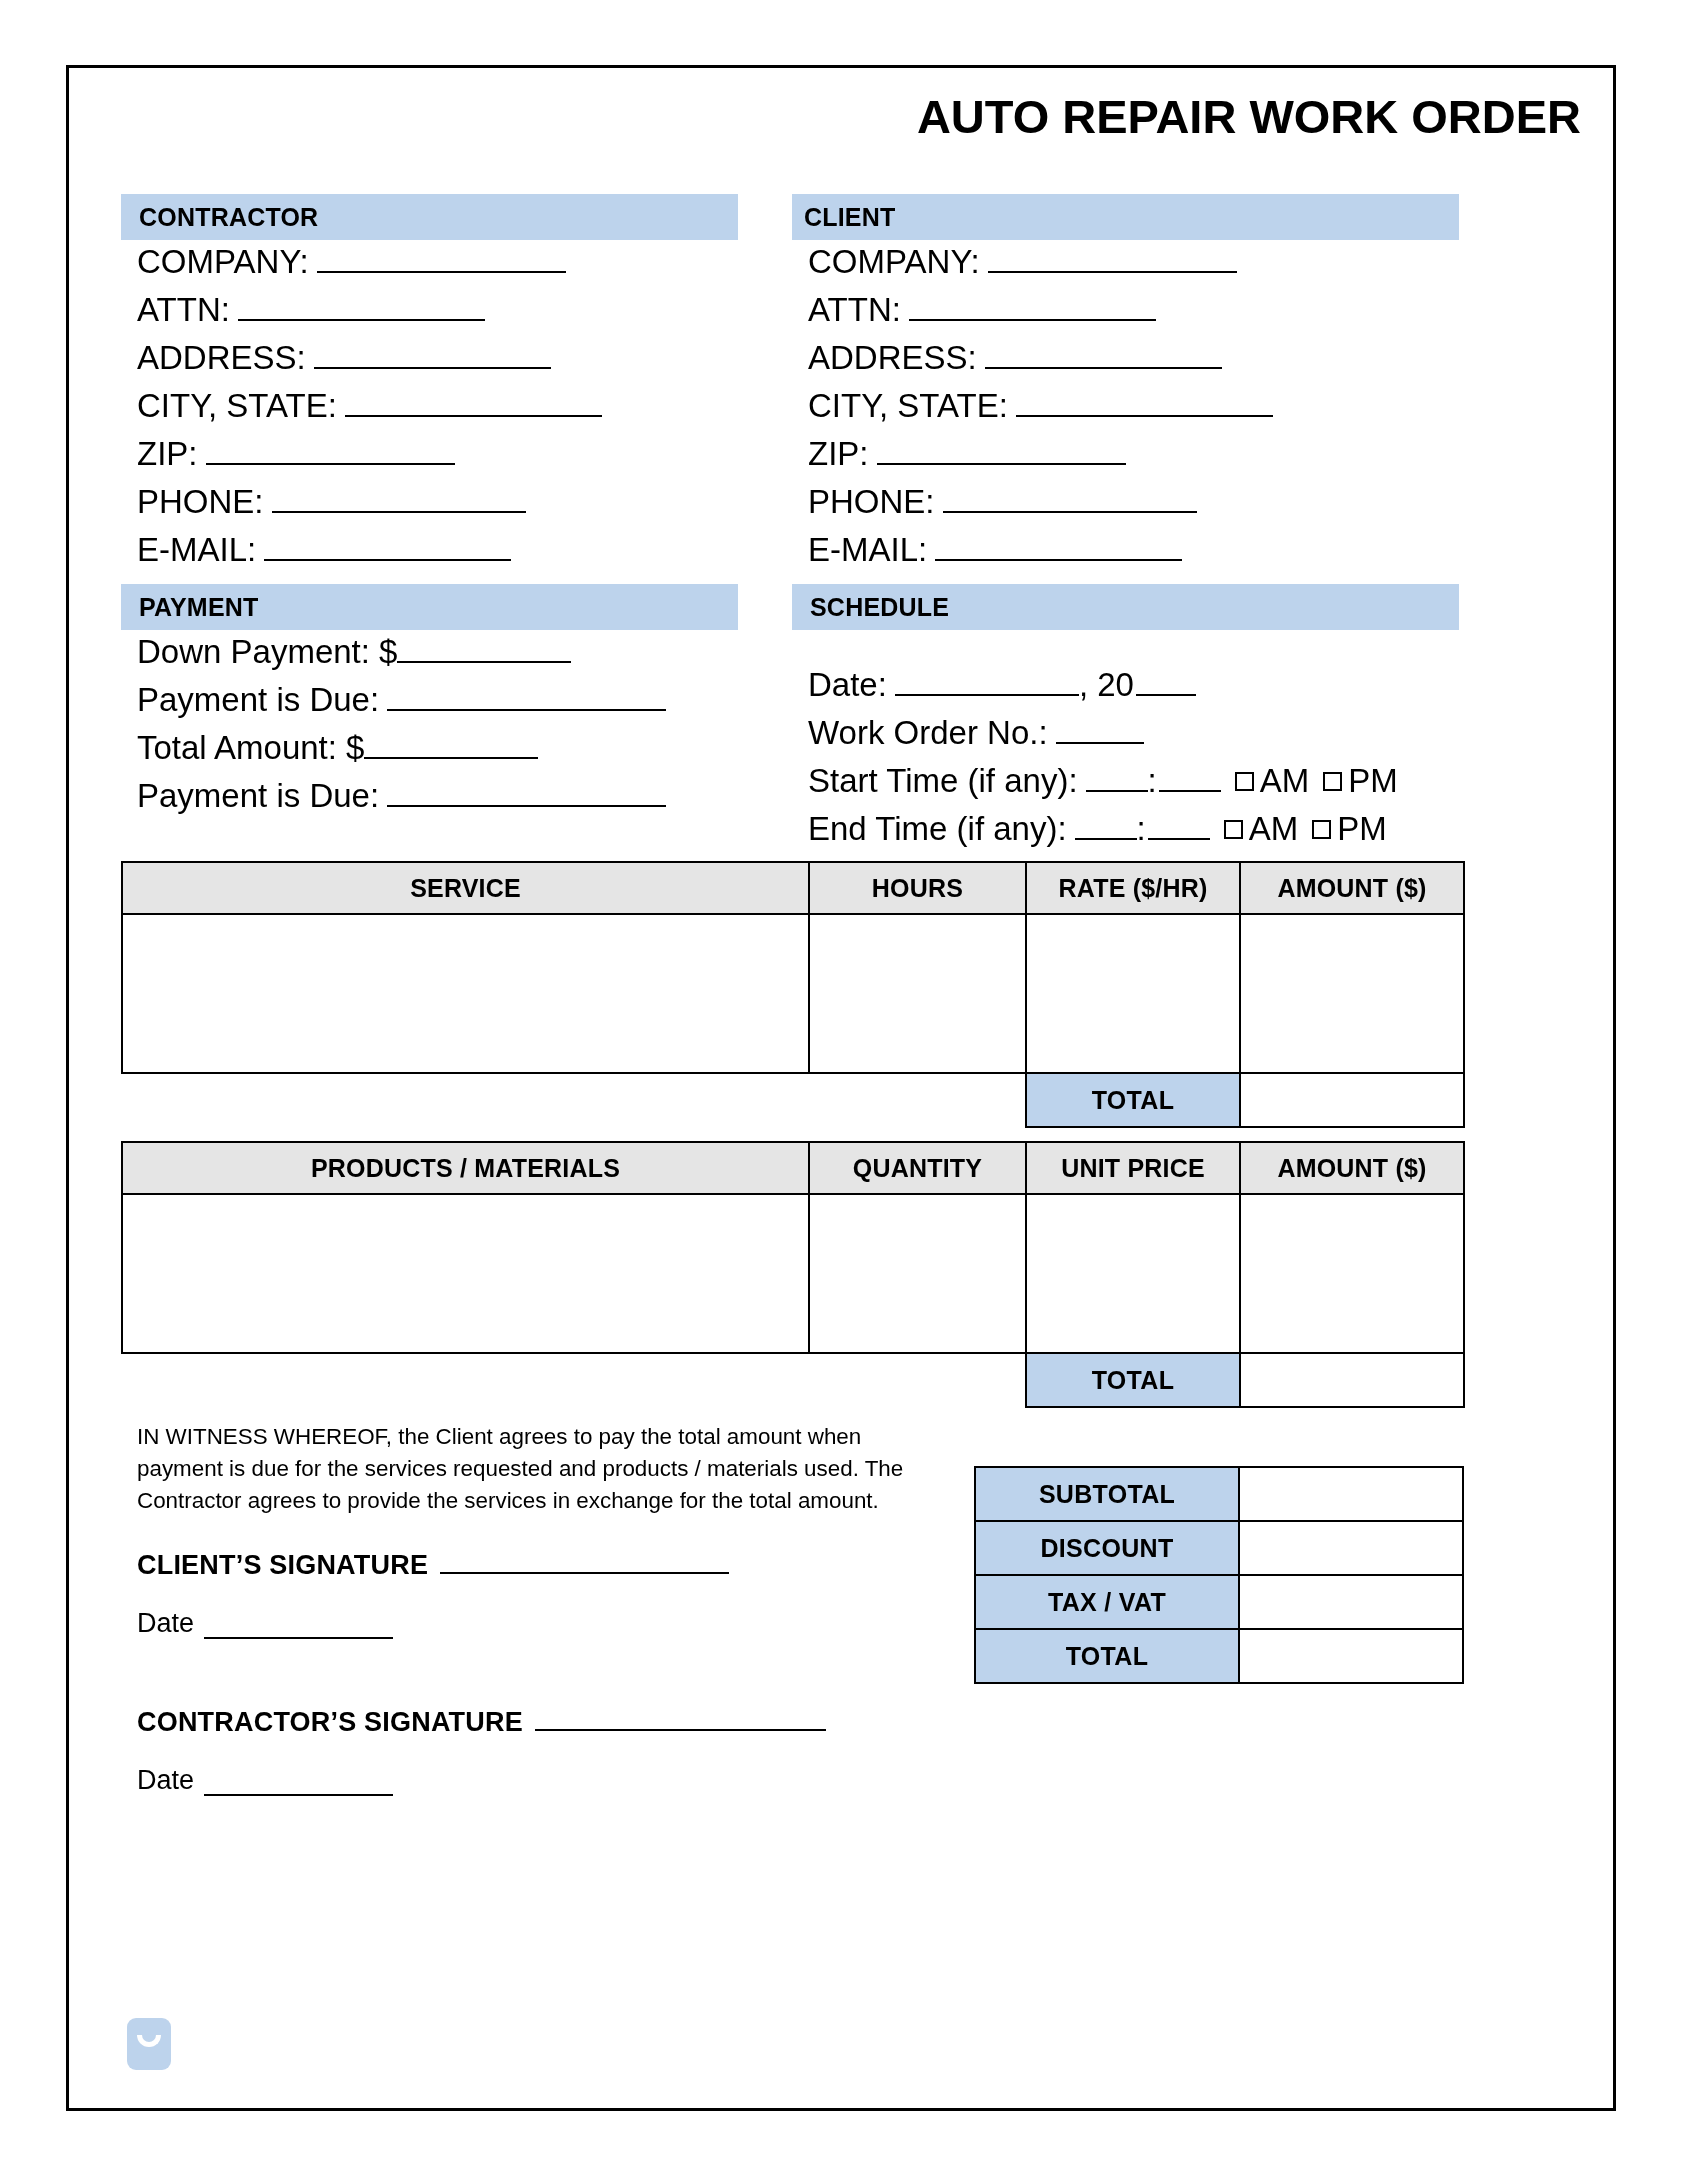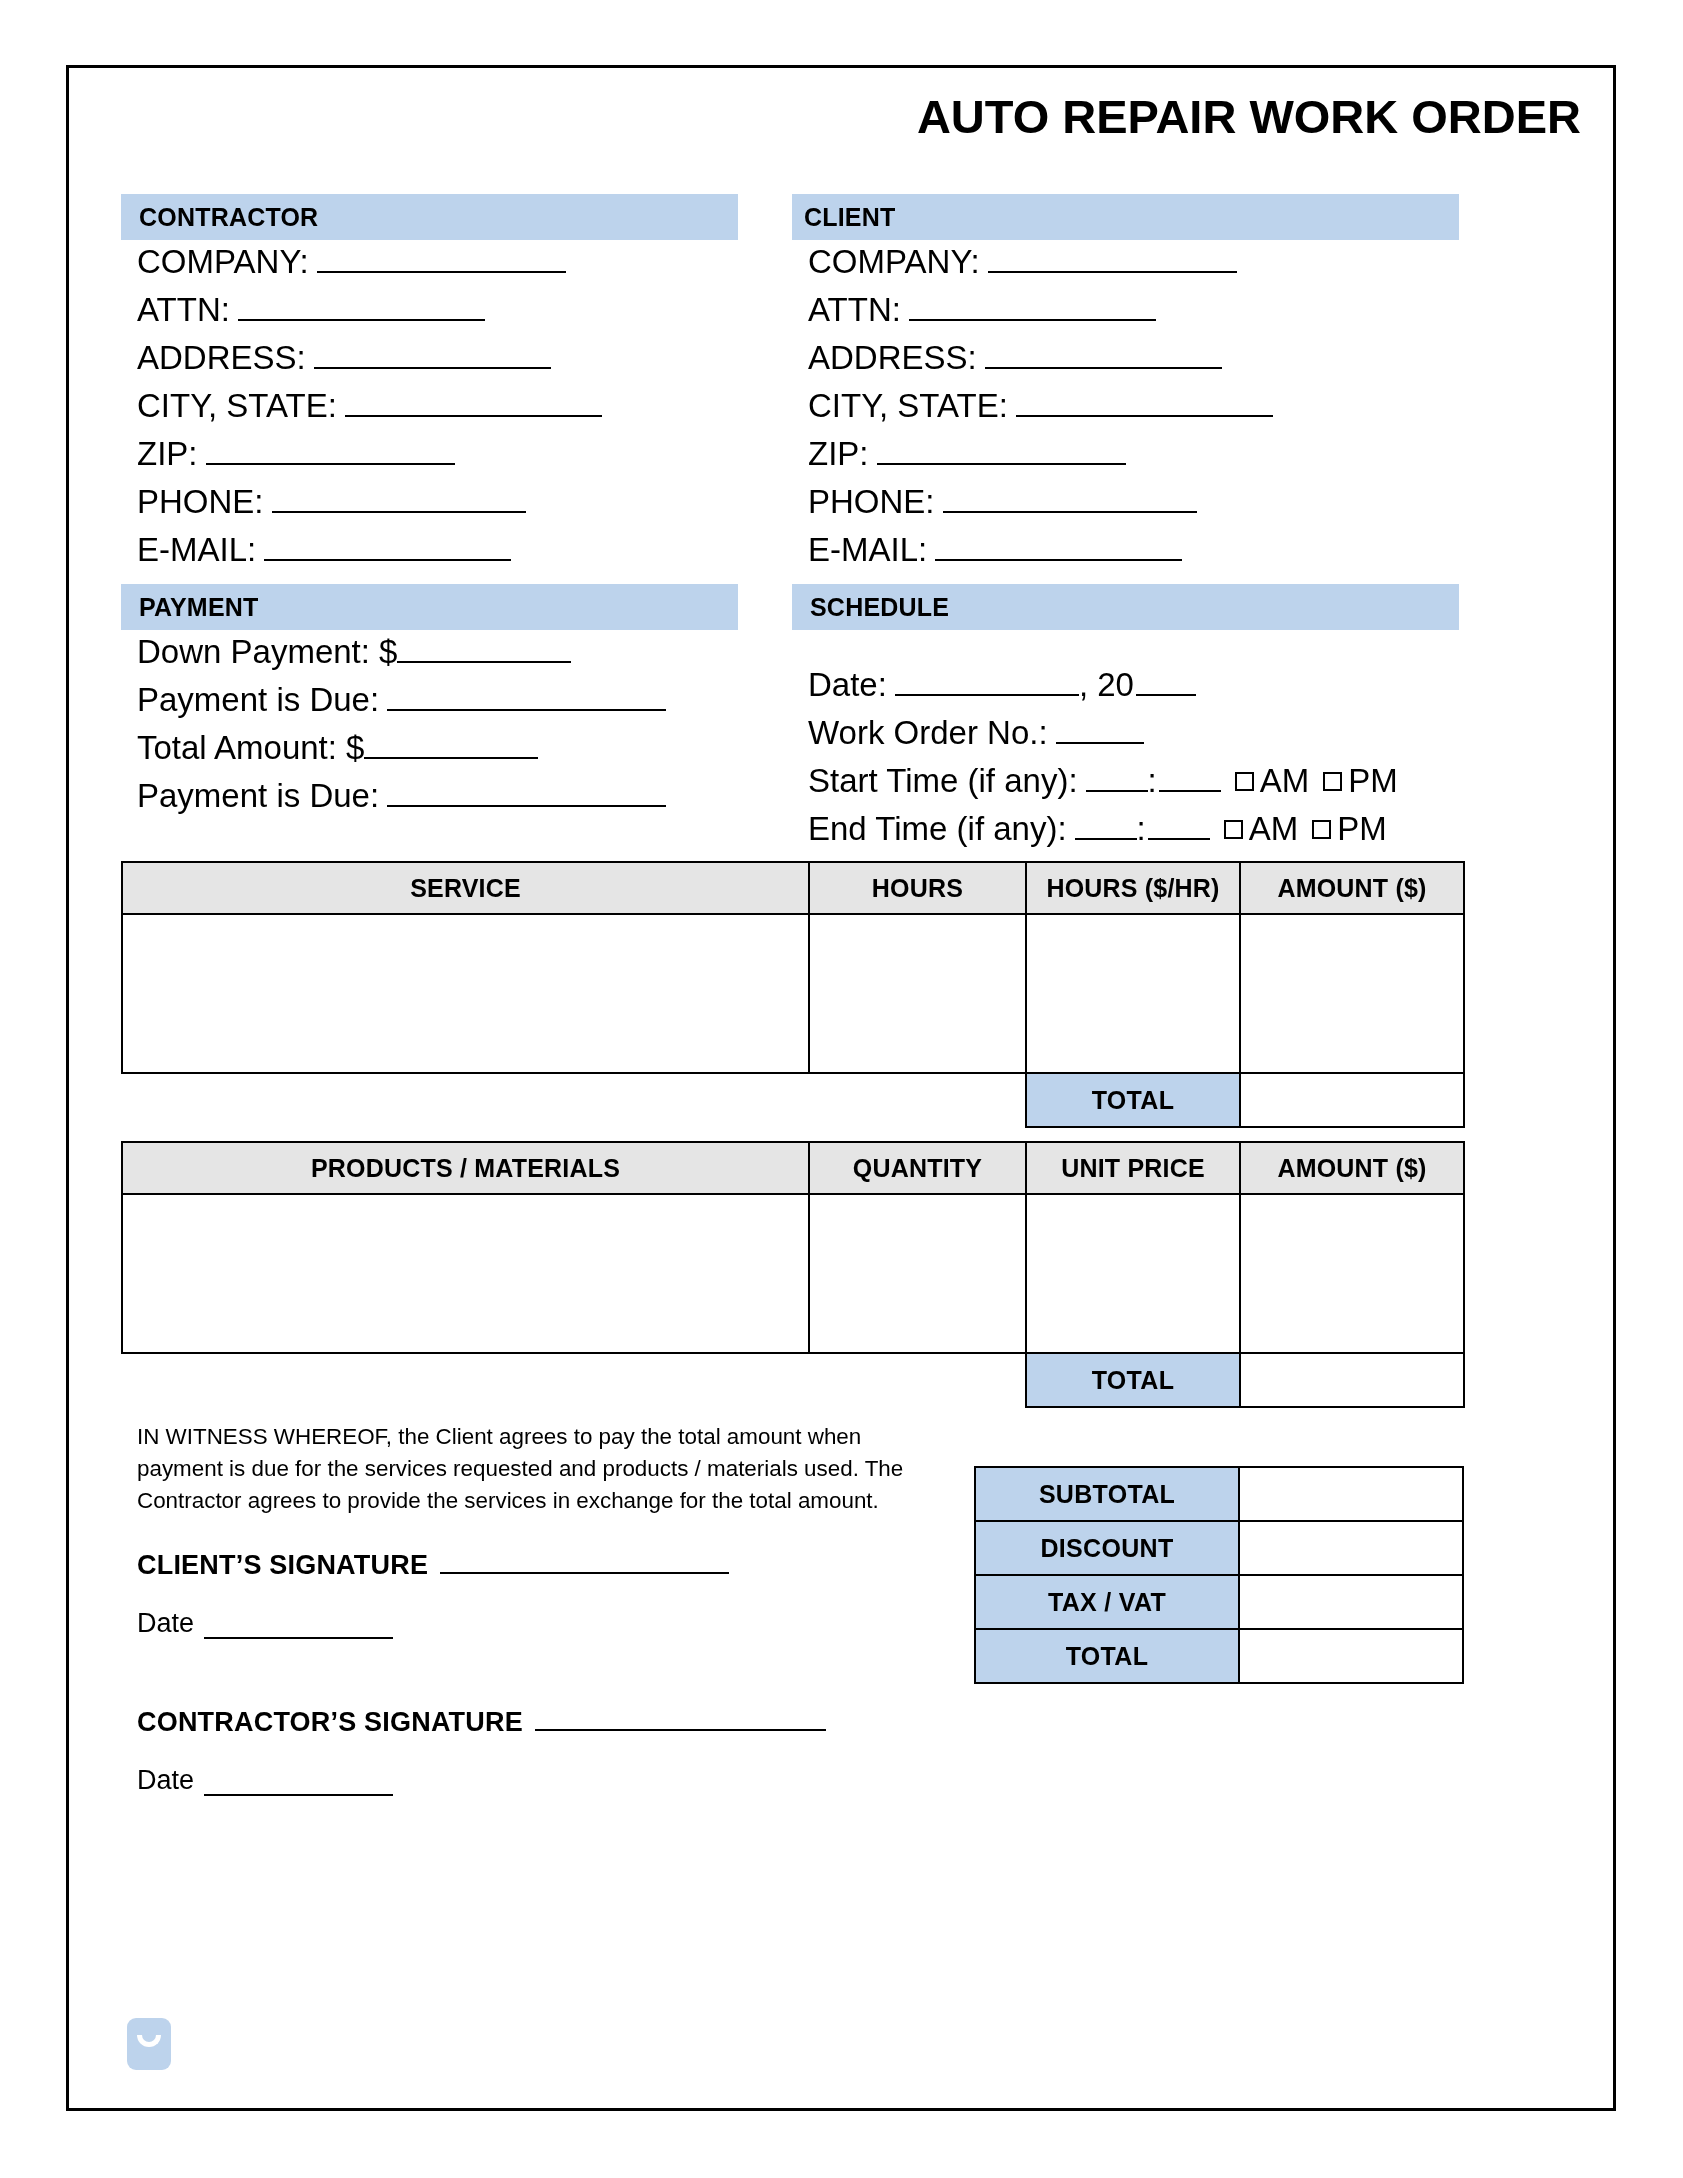--- a/index.html
+++ b/index.html
@@ -389,21 +389,21 @@
       <colgroup>
         <col class="col-desc">
           <col class="col-b">
           <col class="col-c">
           <col class="col-d">
       </colgroup>
       <thead>
         <tr>
           <th>SERVICE</th>
           <th>HOURS</th>
-          <th>HOURS ($/HR)</th>
+          <th>RATE ($/HR)</th>
           <th>AMOUNT ($)</th>
         </tr>
       </thead>
       <tbody>
         <tr>
           <td class="body"></td>
           <td class="body"></td>
           <td class="body"></td>
           <td class="body"></td>
         </tr>

